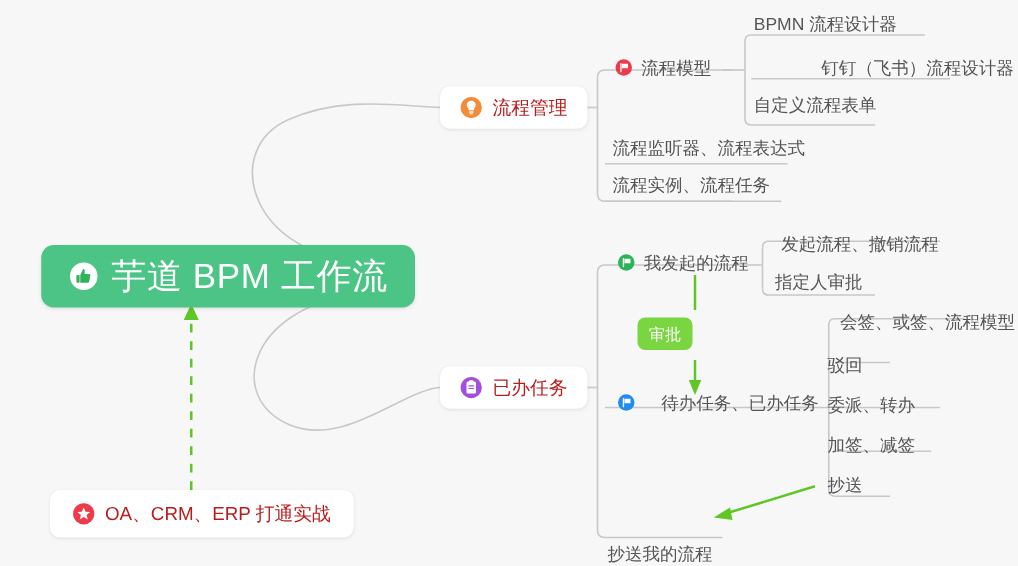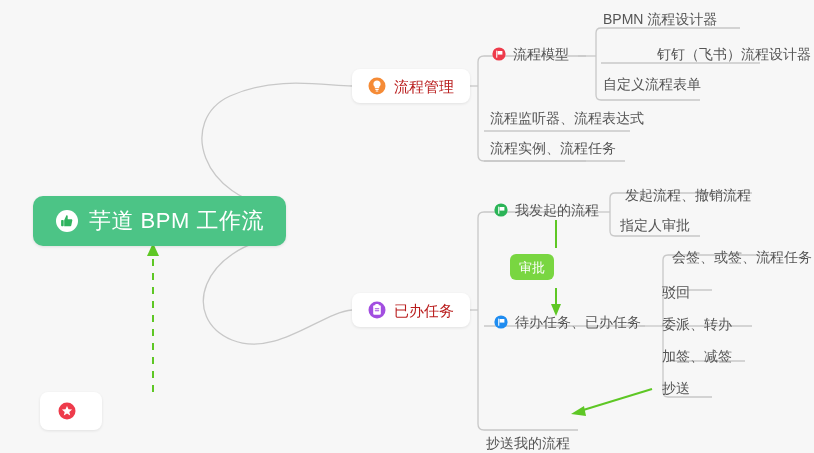--- a/index.html
+++ b/index.html
@@ -33,21 +33,21 @@
   
   .root {
     background: #4cc486;
     border-radius: 10px;
     padding: 0 22px;
     height: 50px;
     box-shadow: 0 1px 3px rgba(0,0,0,.10);
   }
   .root .label {
     color: #ffffff;
-    font-size: 22px;
+    font-size: 28px;
     letter-spacing: .5px;
   }
 
   
   .card {
     background: #ffffff;
     border-radius: 8px;
     padding: 0 16px;
     height: 34px;
     box-shadow: 0 1px 3px rgba(0,0,0,.09);
@@ -235,33 +235,33 @@
     <span class="label">发起流程、撤销流程</span>
   </div>
   <div class="node leaf" style="left:620px; top:218px;">
     <span class="label">指定人审批</span>
   </div>
 
   <div class="node pill" style="left:510px; top:254px;text-align:right;">
     <span class="label">审批</span>
   </div>
 
-  <div class="node leaf" style="left:494px; top:315px;">
+  <div class="node leaf" style="left:494px; top:315px;gap:14px;">
     <span class="icon icon-sm">
       <svg viewBox="0 0 14 14">
         <circle cx="7" cy="7" r="6.6" fill="#1f8cf0"></circle>
         <rect x="4.2" y="3.4" width="1.1" height="7.4" rx="0.5" fill="#ffffff"></rect>
         <path d="M5.6 4.0 L10.4 4.0 L10.4 7.6 L5.6 7.6 Z" fill="#ffffff"></path>
       </svg>
     </span>
     <span class="label">待办任务、已办任务</span>
   </div>
 
   <div class="node leaf" style="left:672px; top:250px;">
-    <span class="label">会签、或签、流程任务</span>
+    <span class="label">会签、或签、流程模型</span>
   </div>
   <div class="node leaf" style="left:662px; top:285px;">
     <span class="label">驳回</span>
   </div>
   <div class="node leaf" style="left:662px; top:317px;">
     <span class="label">委派、转办</span>
   </div>
   <div class="node leaf" style="left:662px; top:349px;">
     <span class="label">加签、减签</span>
   </div>
@@ -274,15 +274,16 @@
   </div>
 
   <div class="node card" style="left:40px; top:392px; height:38px; padding:0 18px;">
     <span class="icon icon-md">
       <svg viewBox="0 0 18 18">
         <circle cx="9" cy="9" r="8.5" fill="#ee3b4b"></circle>
         <path d="M9 3.9 L10.5 7.3 L14.1 7.6 L11.3 10.0 L12.2 13.6 L9 11.6
                  L5.8 13.6 L6.7 10.0 L3.9 7.6 L7.5 7.3 Z" fill="#ffffff"></path>
       </svg>
     </span>
+    <span class="label" style="font-size:15px;">OA、CRM、ERP 打通实战</span>
   </div>
 
 </div>
 
 </body></html>

